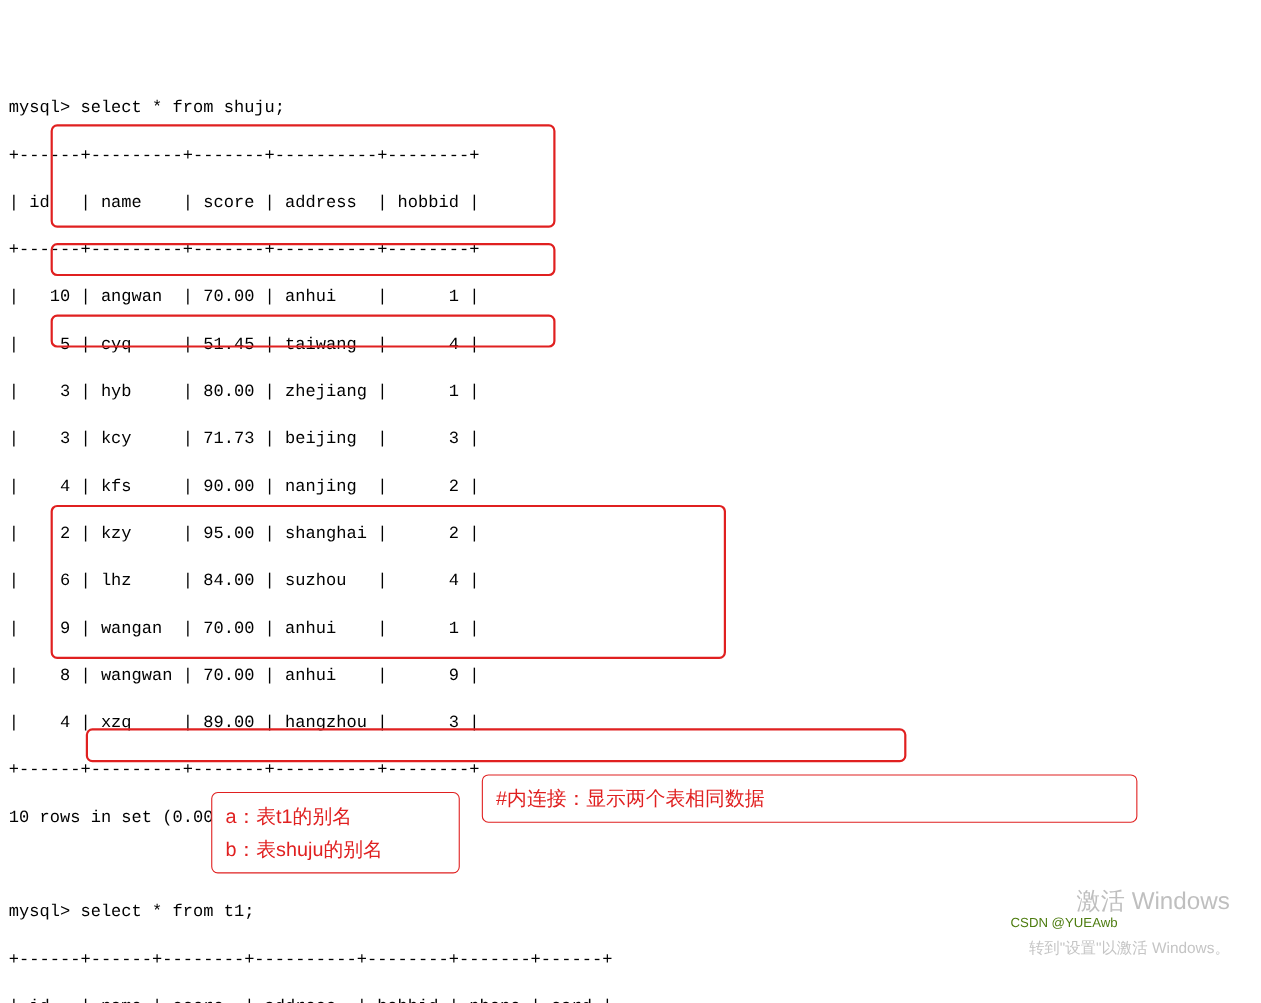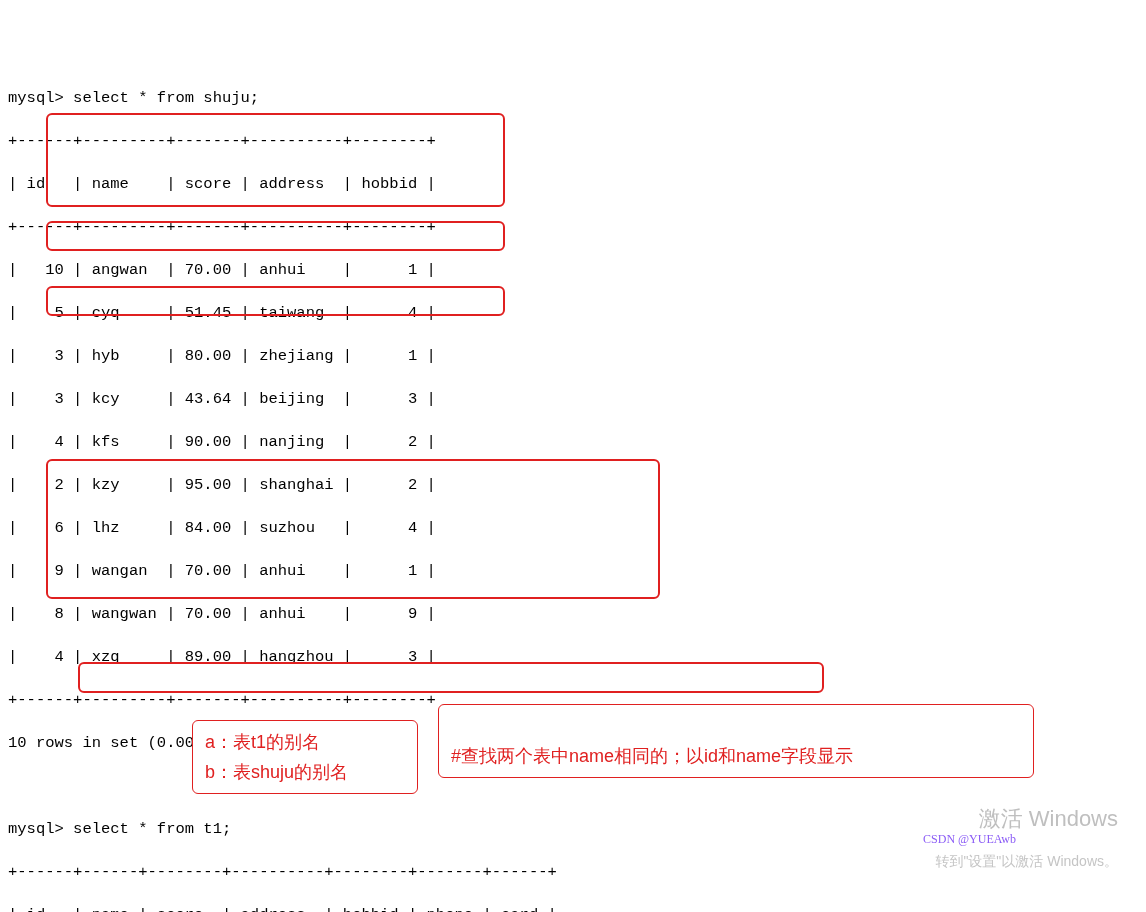--- a/index.html
+++ b/index.html
@@ -38,23 +38,23 @@
   .watermark {
     position: absolute;
     color: #ccc;
     font-family: "Microsoft YaHei", Arial, sans-serif;
     text-align: left;
   }
   .wm-title { font-size: 22px; color: #bfbfbf; }
   .wm-sub { font-size: 14px; color: #c5c5c5; }
   .csdn {
     position: absolute;
-    font-family: Liberation Serif, serif;
+    font-family: Liberation Sans, sans-serif;
     font-size: 12px;
-    color: #8b5cf6;
+    color: #4d7c0f;
   }
 </style>
 </head>
 <body>
 
 
 
 <span>mysql&gt; select * from shuju;</span>
 
 <span>+------+---------+-------+----------+--------+</span>
@@ -62,21 +62,21 @@
 <span>| id   | name    | score | address  | hobbid |</span>
 
 <span>+------+---------+-------+----------+--------+</span>
 
 <span>|   10 | angwan  | 70.00 | anhui    |      1 |</span>
 
 <span>|    5 | cyq     | 51.45 | taiwang  |      4 |</span>
 
 <span>|    3 | hyb     | 80.00 | zhejiang |      1 |</span>
 
-<span>|    3 | kcy     | 43.64 | beijing  |      3 |</span>
+<span>|    3 | kcy     | 71.73 | beijing  |      3 |</span>
 
 <span>|    4 | kfs     | 90.00 | nanjing  |      2 |</span>
 
 <span>|    2 | kzy     | 95.00 | shanghai |      2 |</span>
 
 <span>|    6 | lhz     | 84.00 | suzhou   |      4 |</span>
 
 <span>|    9 | wangan  | 70.00 | anhui    |      1 |</span>
 
 <span>|    8 | wangwan | 70.00 | anhui    |      9 |</span>
@@ -141,21 +141,21 @@
 <div class="redbox" style="left:46px; top:113px; width:455px; height:90px;"></div>
 <div class="redbox" style="left:46px; top:221px; width:455px; height:26px;"></div>
 <div class="redbox" style="left:46px; top:286px; width:455px; height:26px;"></div>
 <div class="redbox" style="left:46px; top:459px; width:610px; height:136px;"></div>
 <div class="redbox" style="left:78px; top:662px; width:742px; height:27px;"></div>
 
 <div class="ann" style="left:192px; top:720px; width:200px;">
 <span>a：表t1的别名</span><br><span>b：表shuju的别名</span></div>
 
 <div class="ann" style="left:438px; top:704px; width:570px;">
-<br><span>#查找两个表中name相同的；以id和name字段显示</span></div>
+<span>#内连接：显示两个表相同数据</span><br></div>
 
 <div class="watermark" style="right:28px; bottom:18px;text-align:right;">
 <div class="wm-title">激活 Windows</div>
 <div class="wm-sub">转到"设置"以激活 Windows。</div>
 </div>
 
 <div class="csdn" style="right:130px; bottom:62px;">CSDN @YUEAwb</div>
 
 
 

